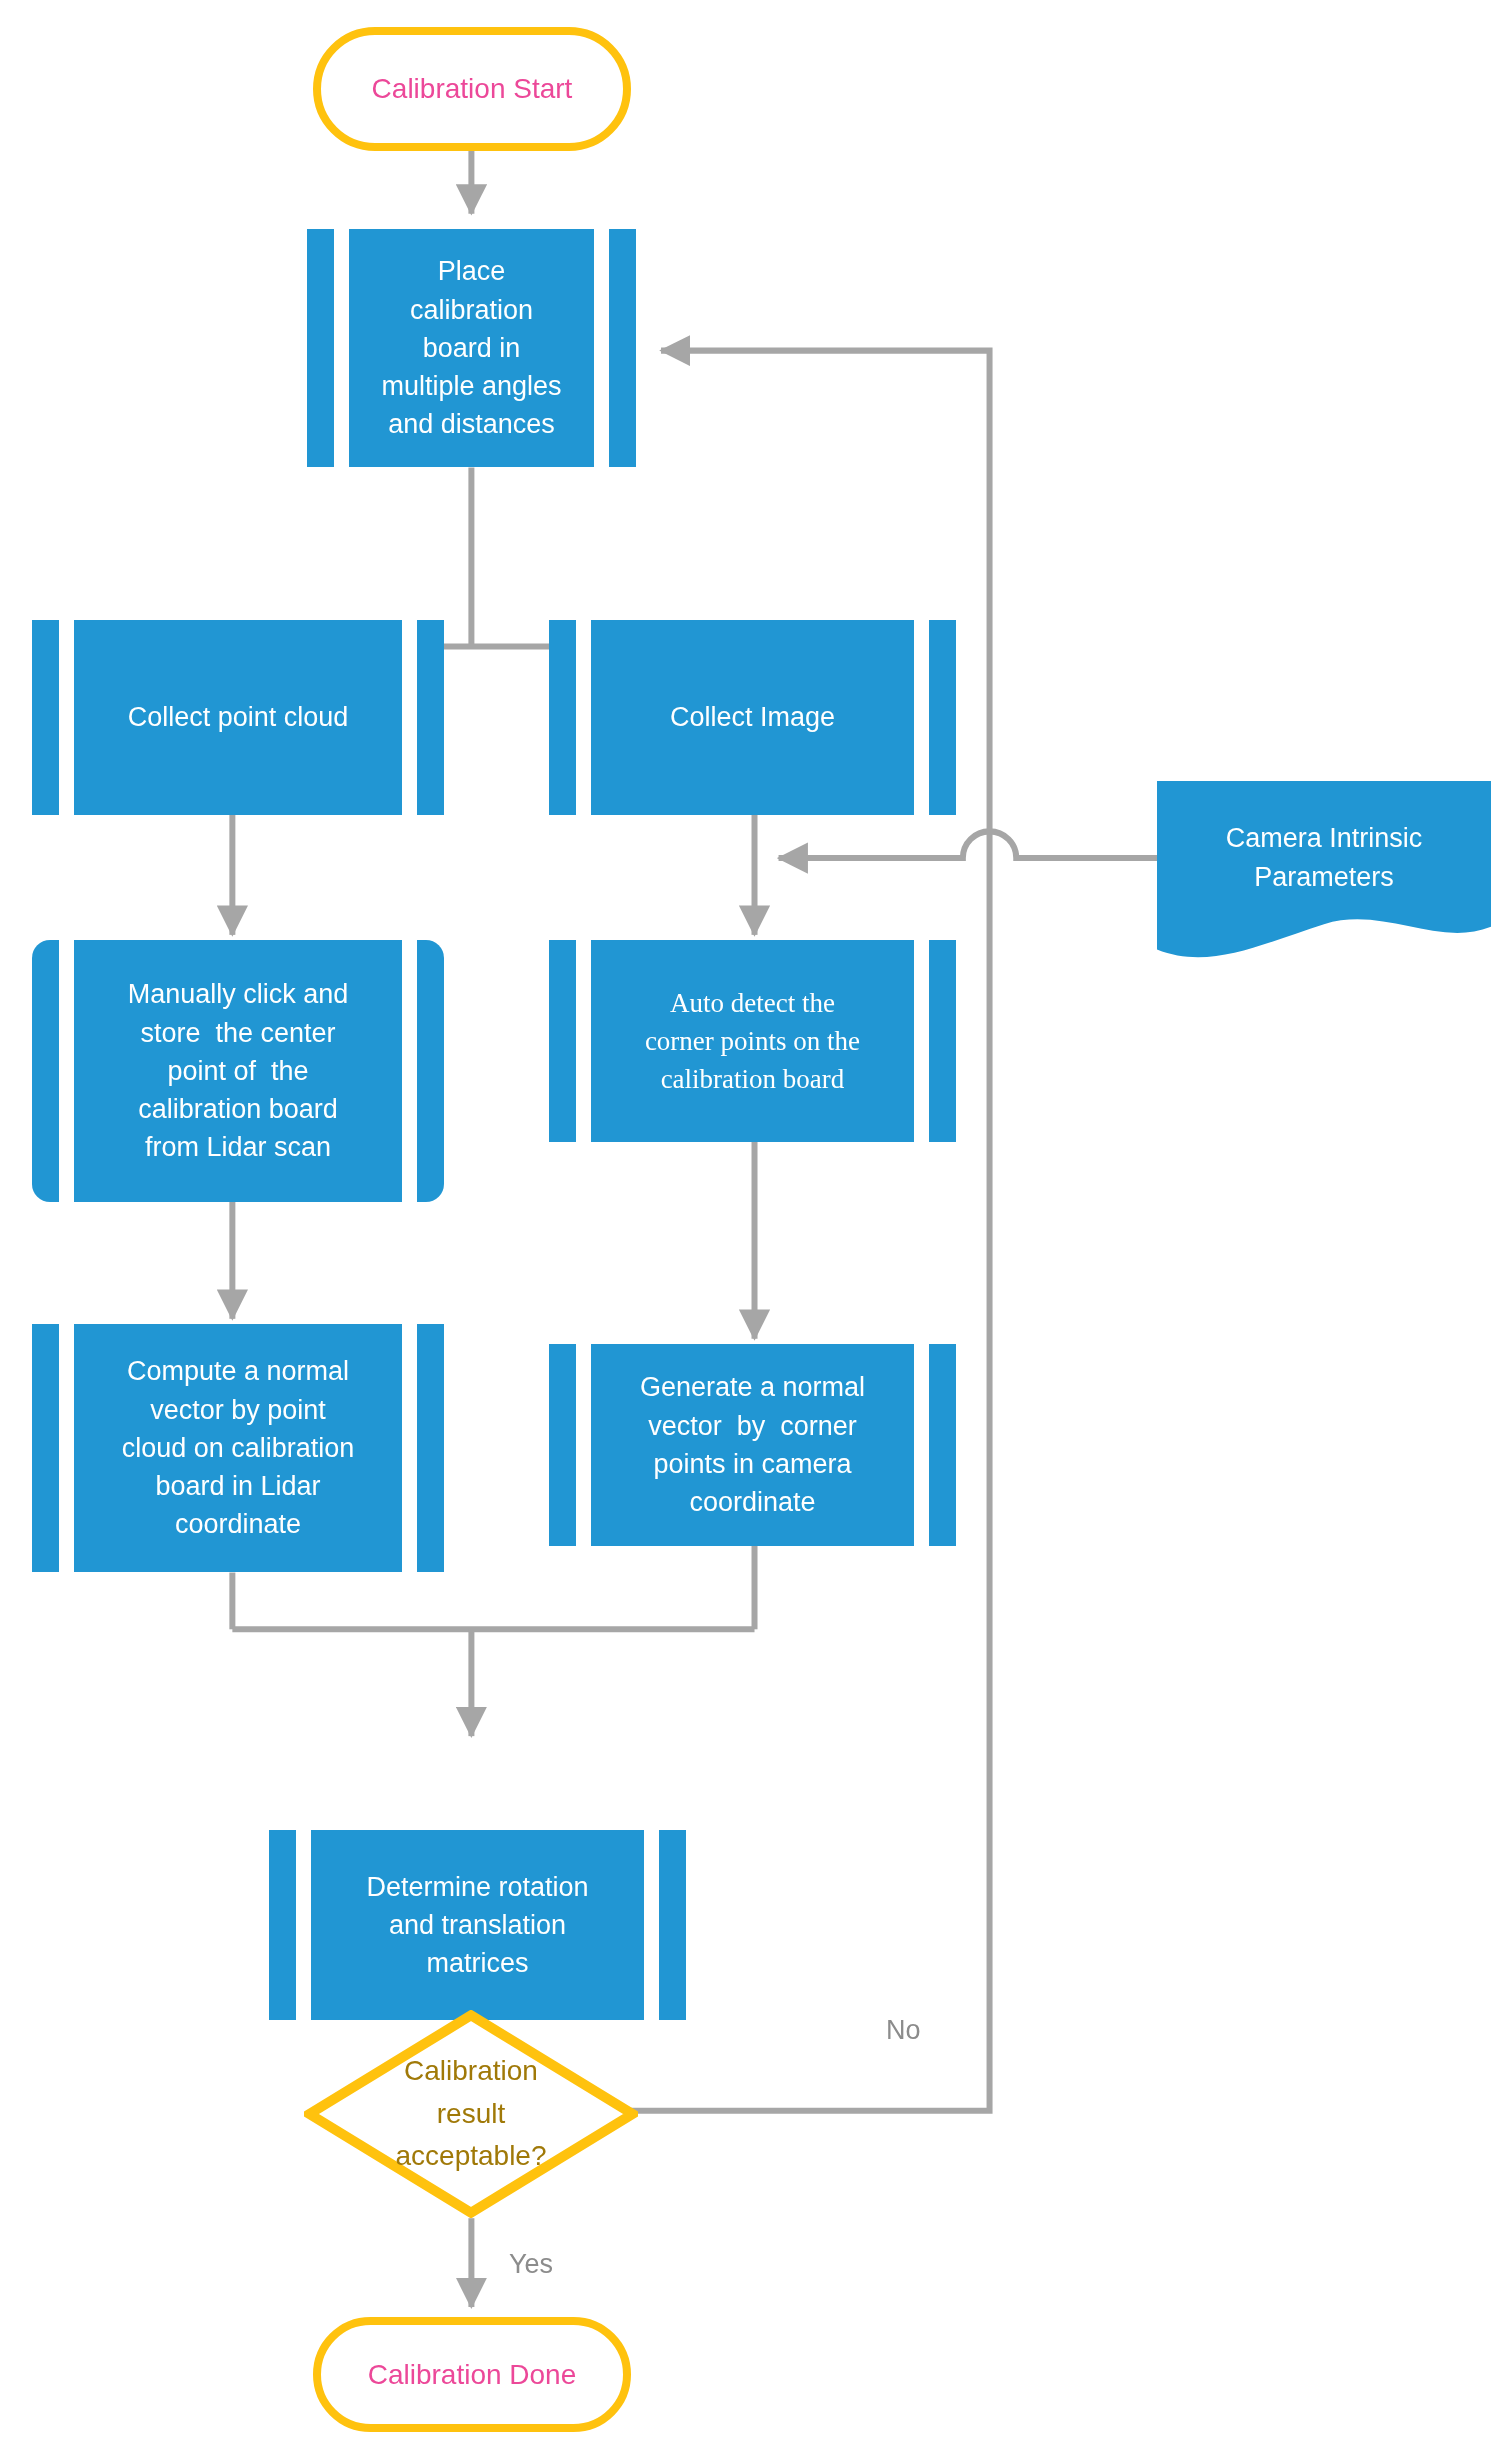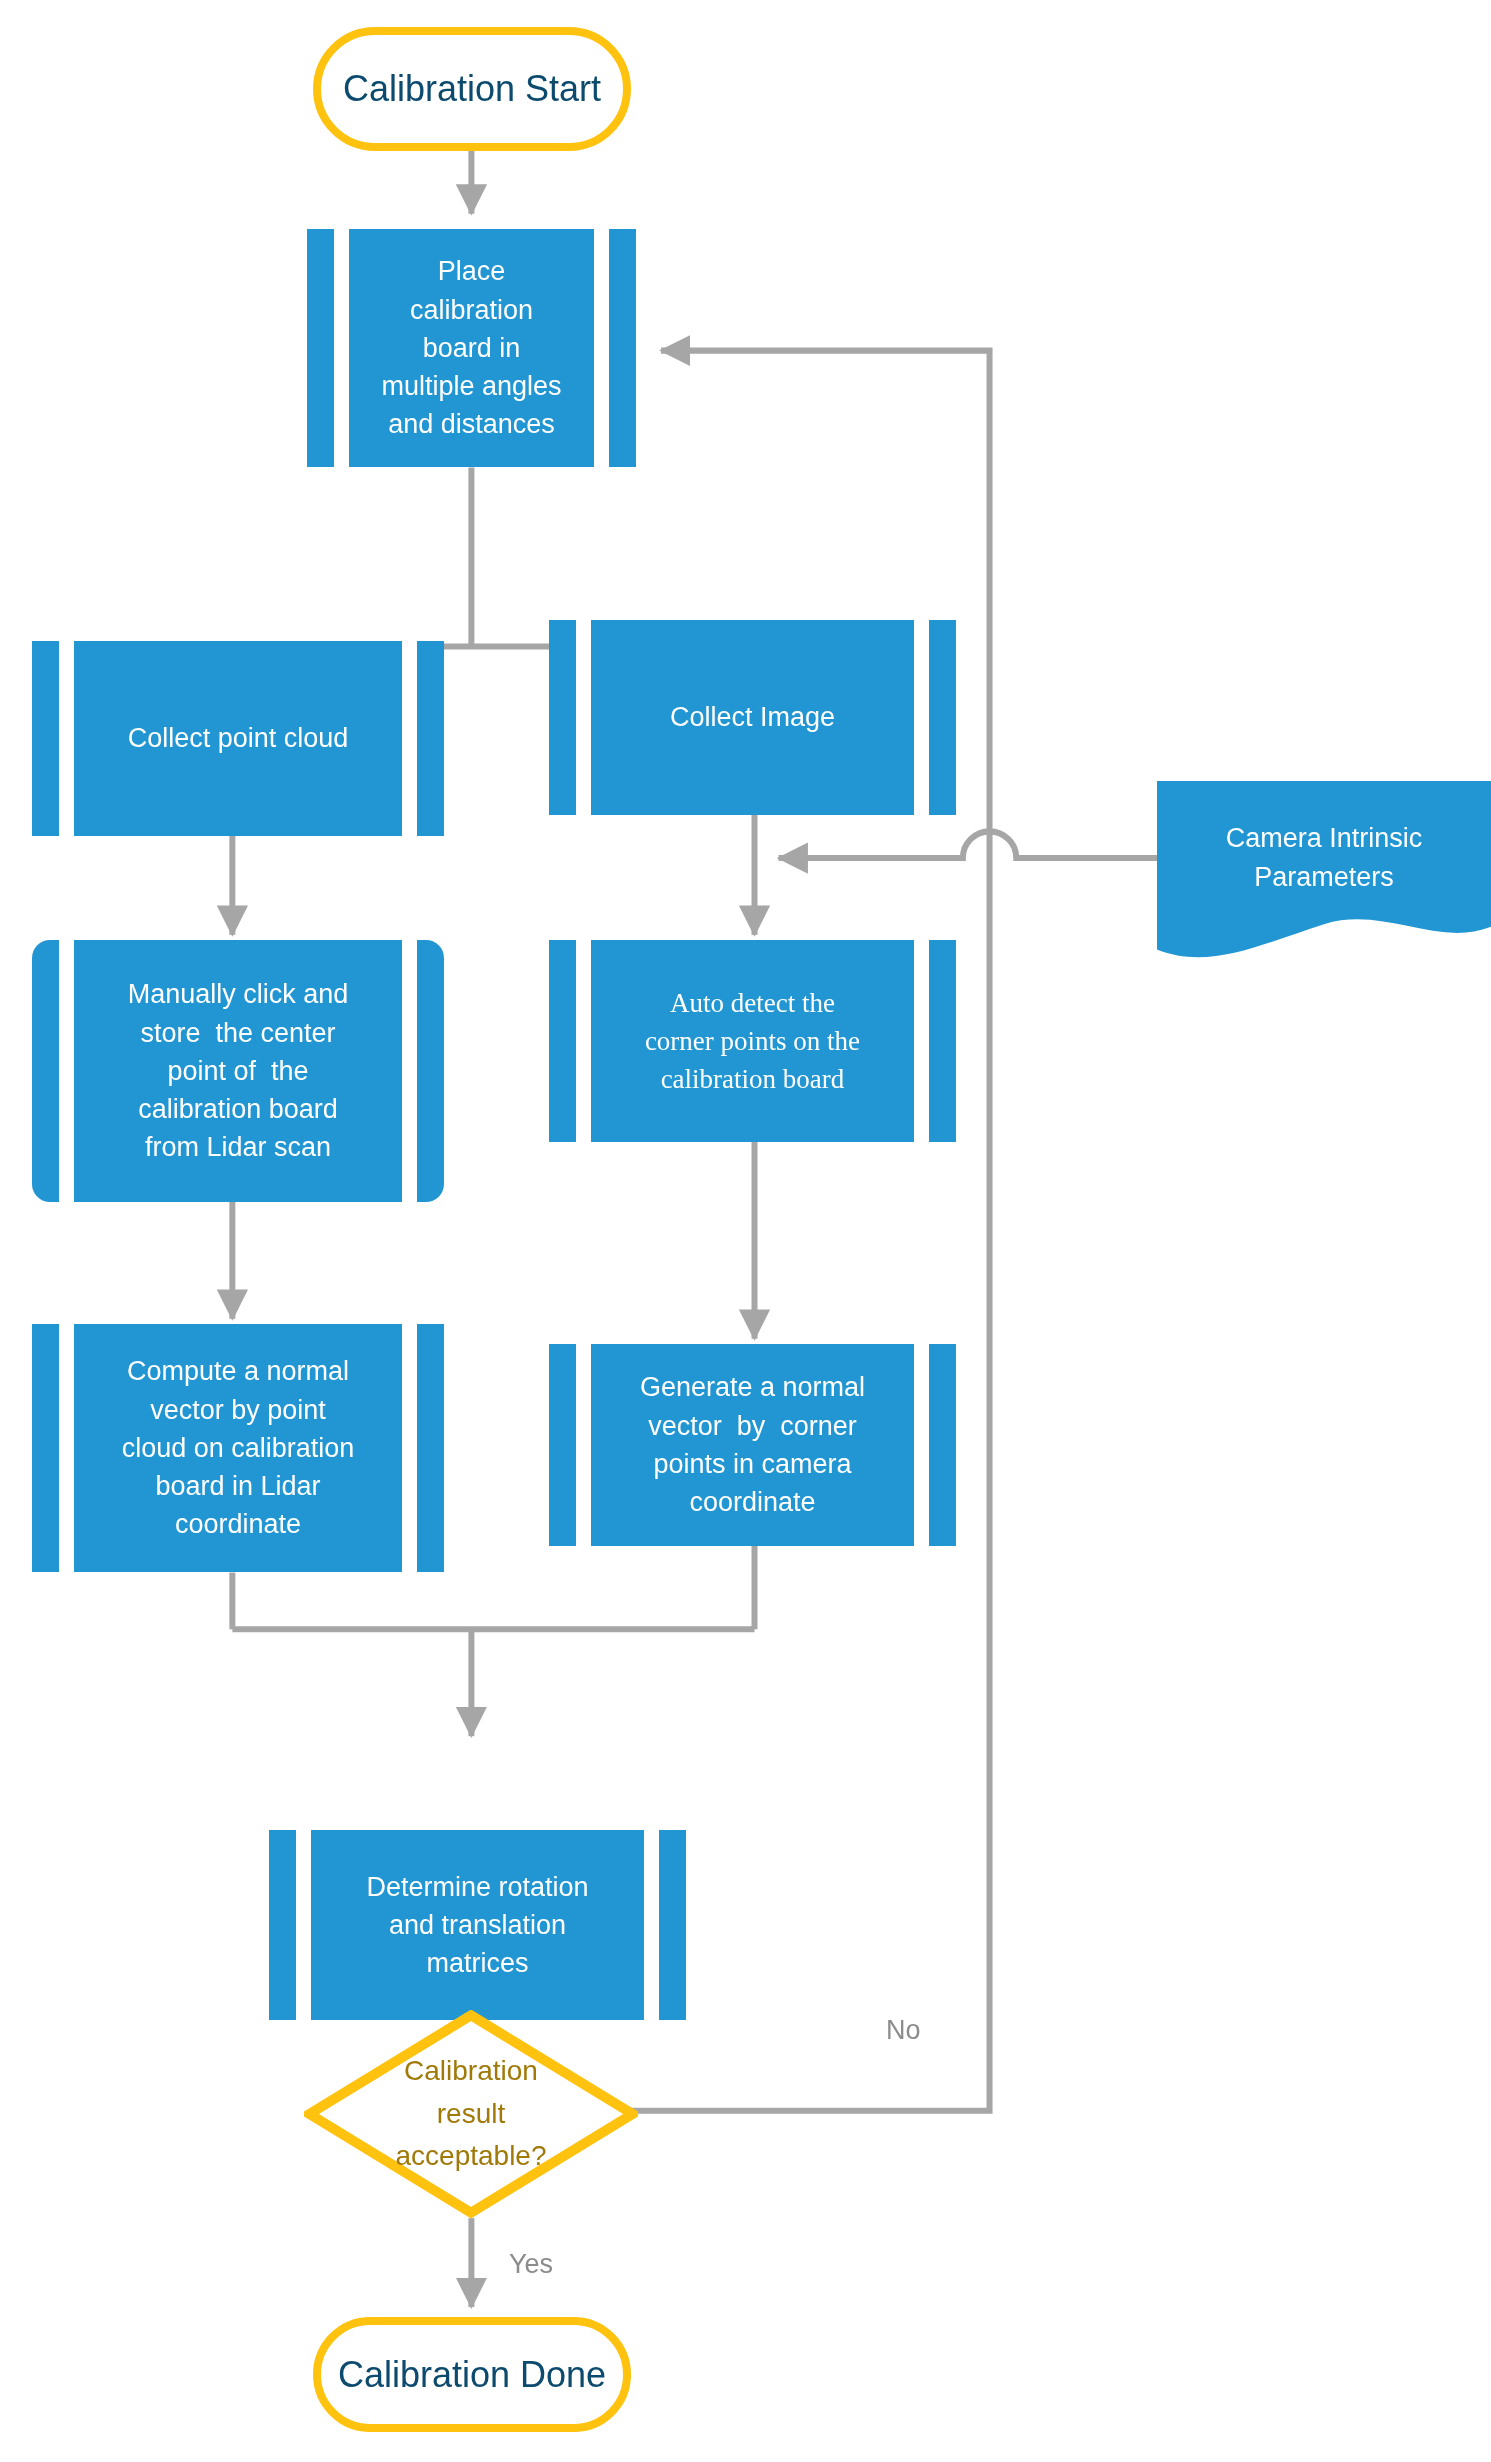--- a/index.html
+++ b/index.html
@@ -57,23 +57,23 @@
   }
 
   
   .terminator{
     background:#ffffff;
     border:8.7px solid #FFC20E;
     border-radius:6678px;
     color:#A07908;
   }
   .terminator .txt{
-    font-size:36px;
+    font-size:28px;
     line-height:1.2;
-    color:#0c4a6e;
+    color:#ec4899;
   }
 
   
   .decision{
     background:transparent;
   }
   .decision .dshape{
     position:absolute;
     left:0; top:0;
     width:100%; height:100%;
@@ -172,21 +172,21 @@
   <div class="node pproc" style="left:307px; top:229px; width:329px; height:238px;">
     <span class="bar l"></span>
     <span class="bar r"></span>
     <span class="txt">Place
 calibration
 board in
 multiple angles
 and distances</span>
   </div>
 
-  <div class="node pproc" style="left:32px; top:641px; width:412px; height:195px;">
+  <div class="node pproc" style="left:32px; top:620px; width:412px; height:195px;">
     <span class="bar l"></span>
     <span class="bar r"></span>
     <span class="txt">Collect point cloud</span>
   </div>
 
   <div class="node pproc" style="left:549px; top:620px; width:407px; height:195px;">
     <span class="bar l"></span>
     <span class="bar r"></span>
     <span class="txt">Collect Image</span>
   </div>

